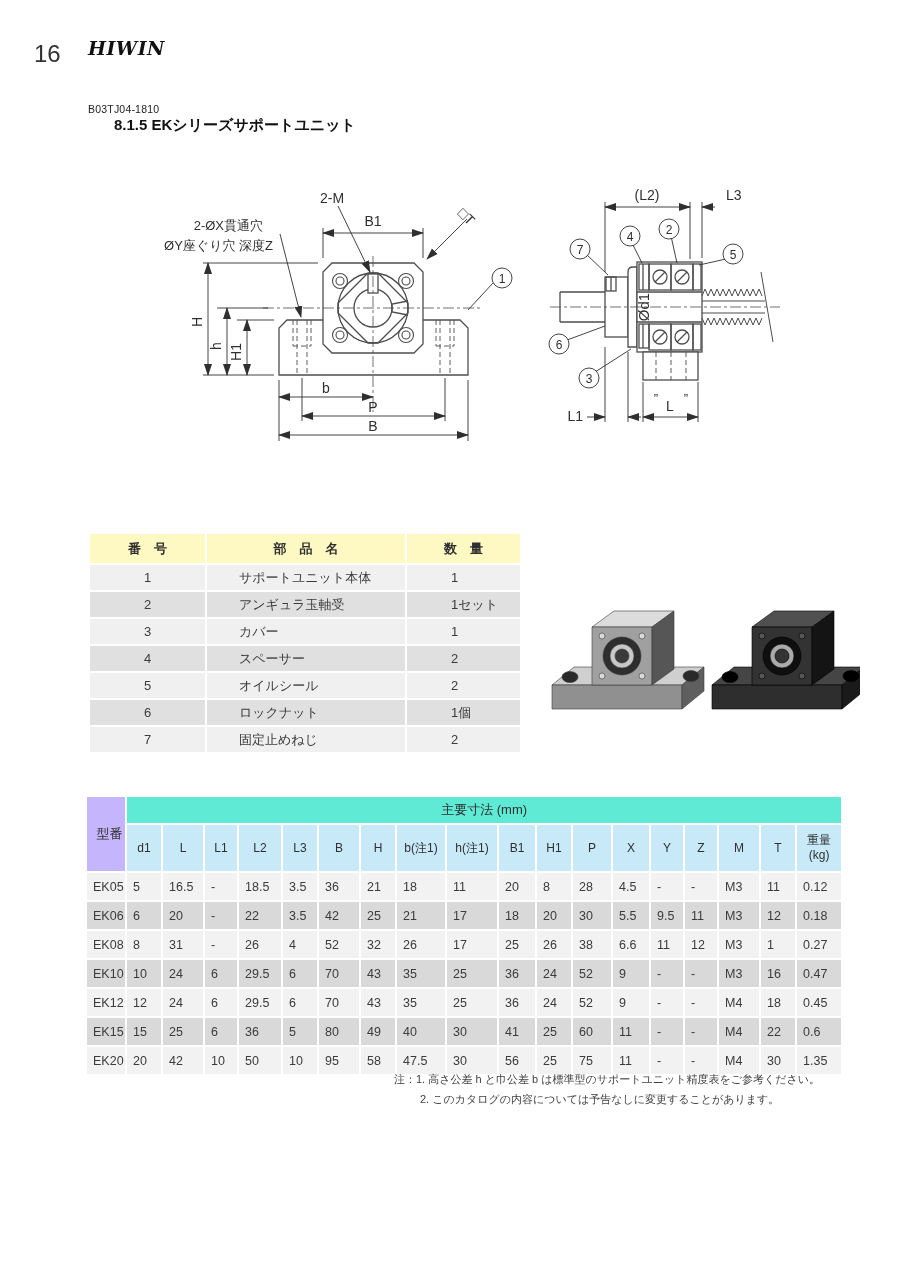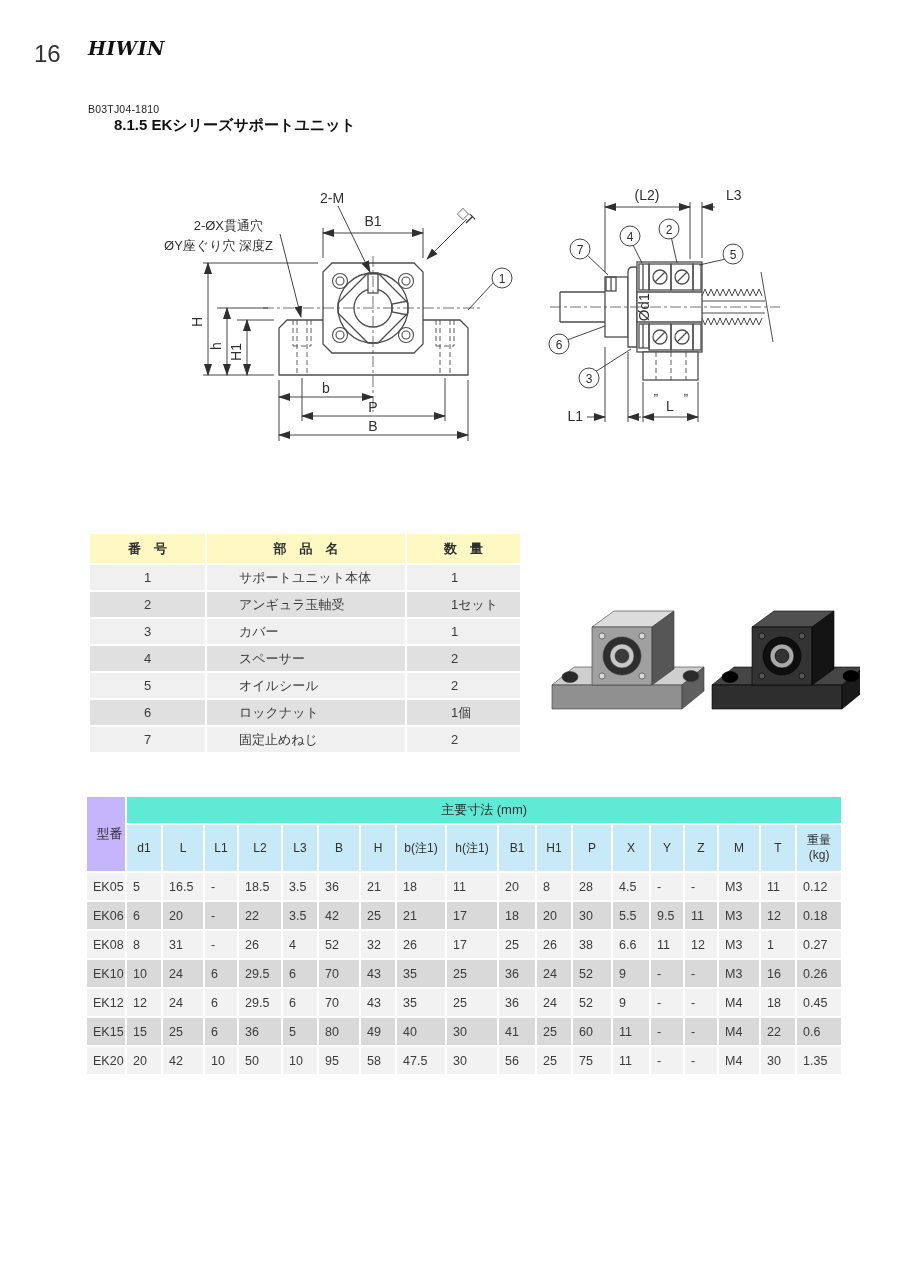--- a/index.html
+++ b/index.html
@@ -428,21 +428,21 @@
           <td>35</td>
           <td>25</td>
           <td>36</td>
           <td>24</td>
           <td>52</td>
           <td>9</td>
           <td>-</td>
           <td>-</td>
           <td>M3</td>
           <td>16</td>
-          <td>0.26</td>
+          <td>0.47</td>
         </tr>
         <tr>
           <td>EK12</td>
           <td>12</td>
           <td>24</td>
           <td>6</td>
           <td>29.5</td>
           <td>6</td>
           <td>70</td>
           <td>43</td>
@@ -496,14 +496,18 @@
           <td>11</td>
           <td>-</td>
           <td>-</td>
           <td>M4</td>
           <td>30</td>
           <td>1.35</td>
         </tr>
       </tbody>
   </table>
 
+  <div class="notes">
+    <div class="n1">注：1. 高さ公差 h と巾公差 b は標準型のサポートユニット精度表をご参考ください。</div>
+    <div class="n2">2. このカタログの内容については予告なしに変更することがあります。</div>
+  </div>
 
 </div>
 
 </body></html>

